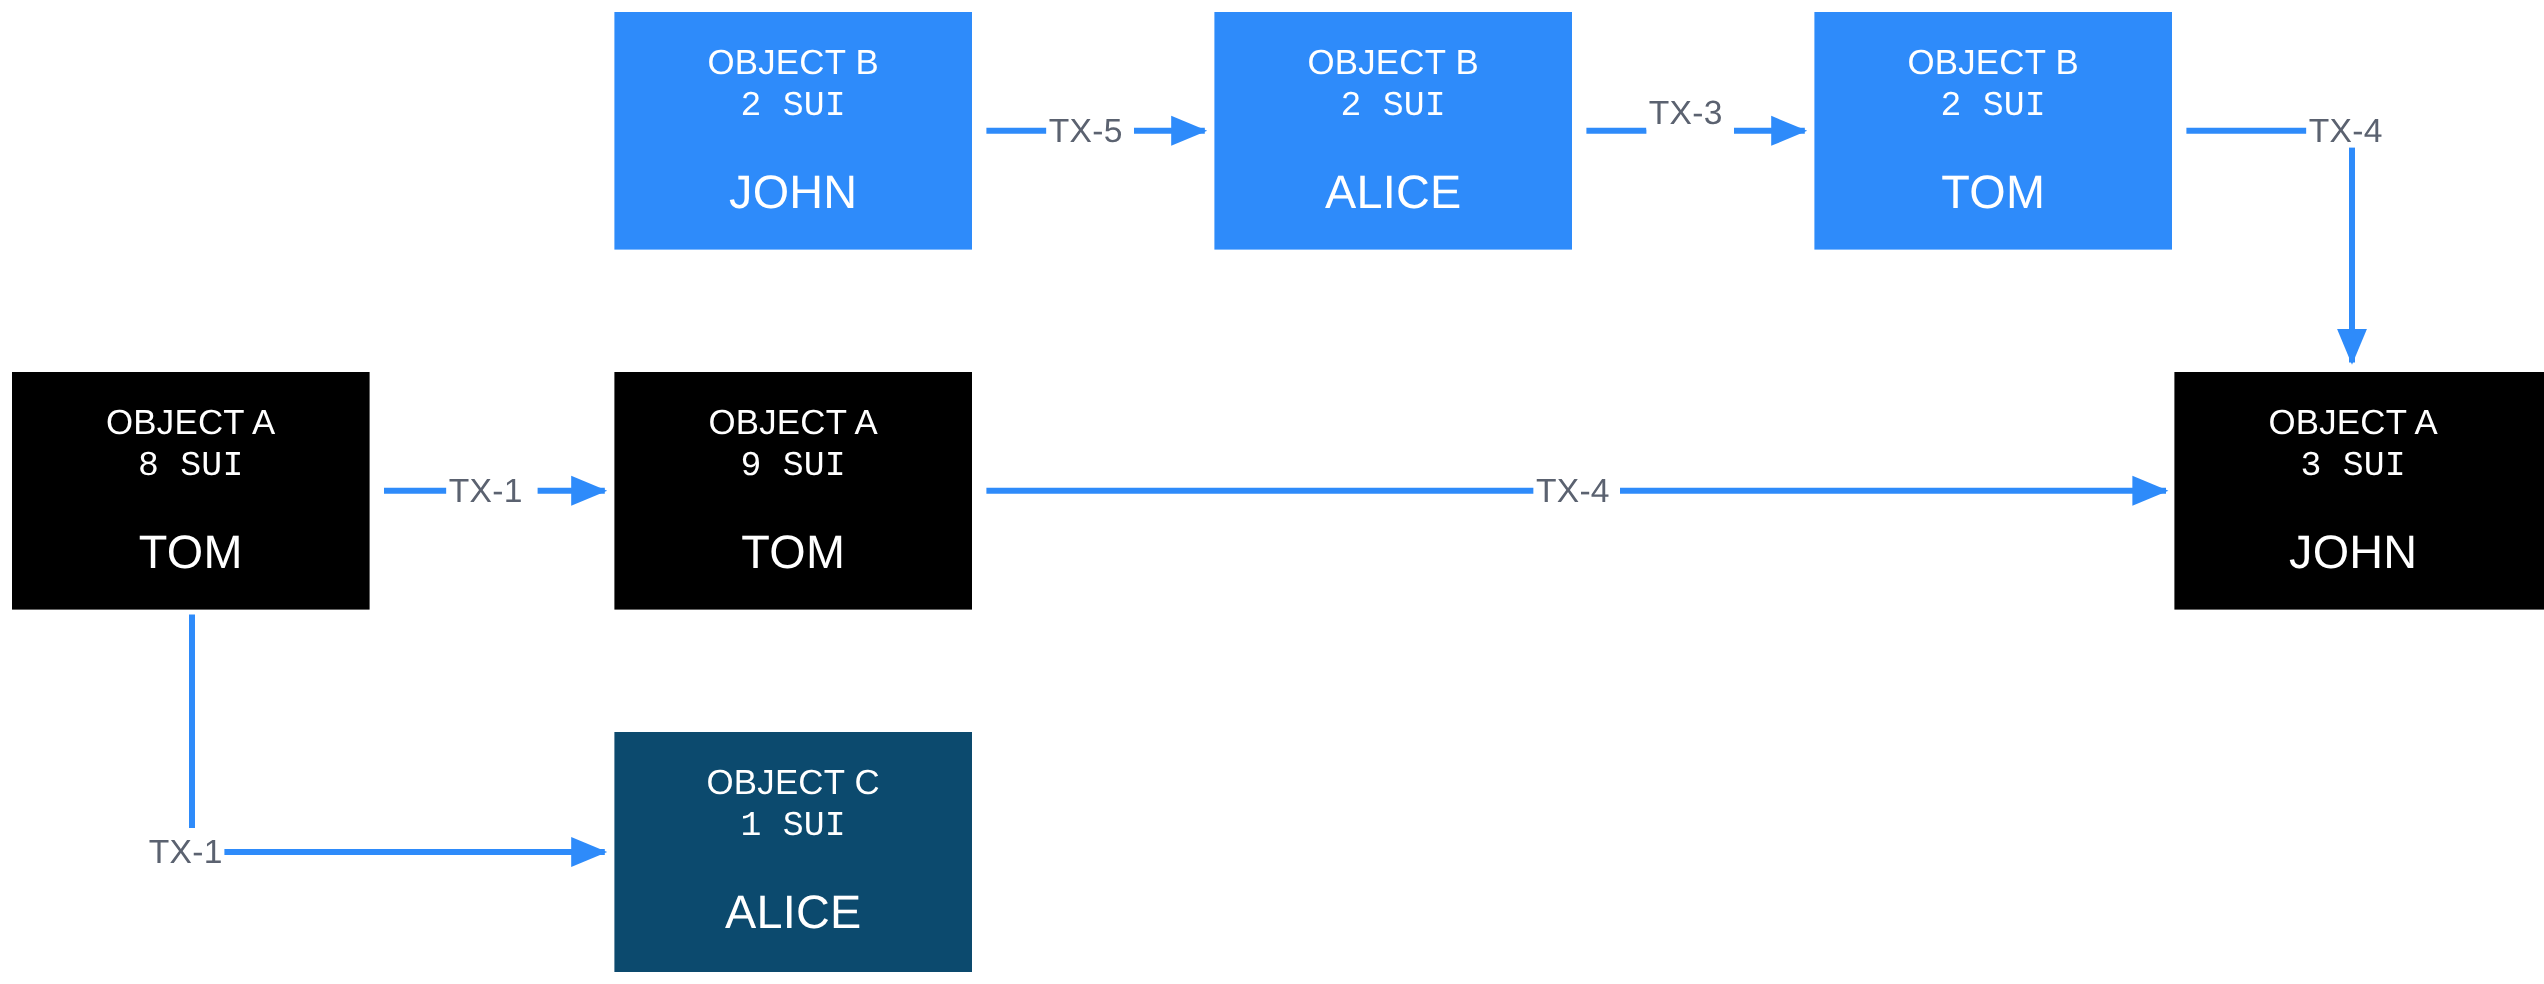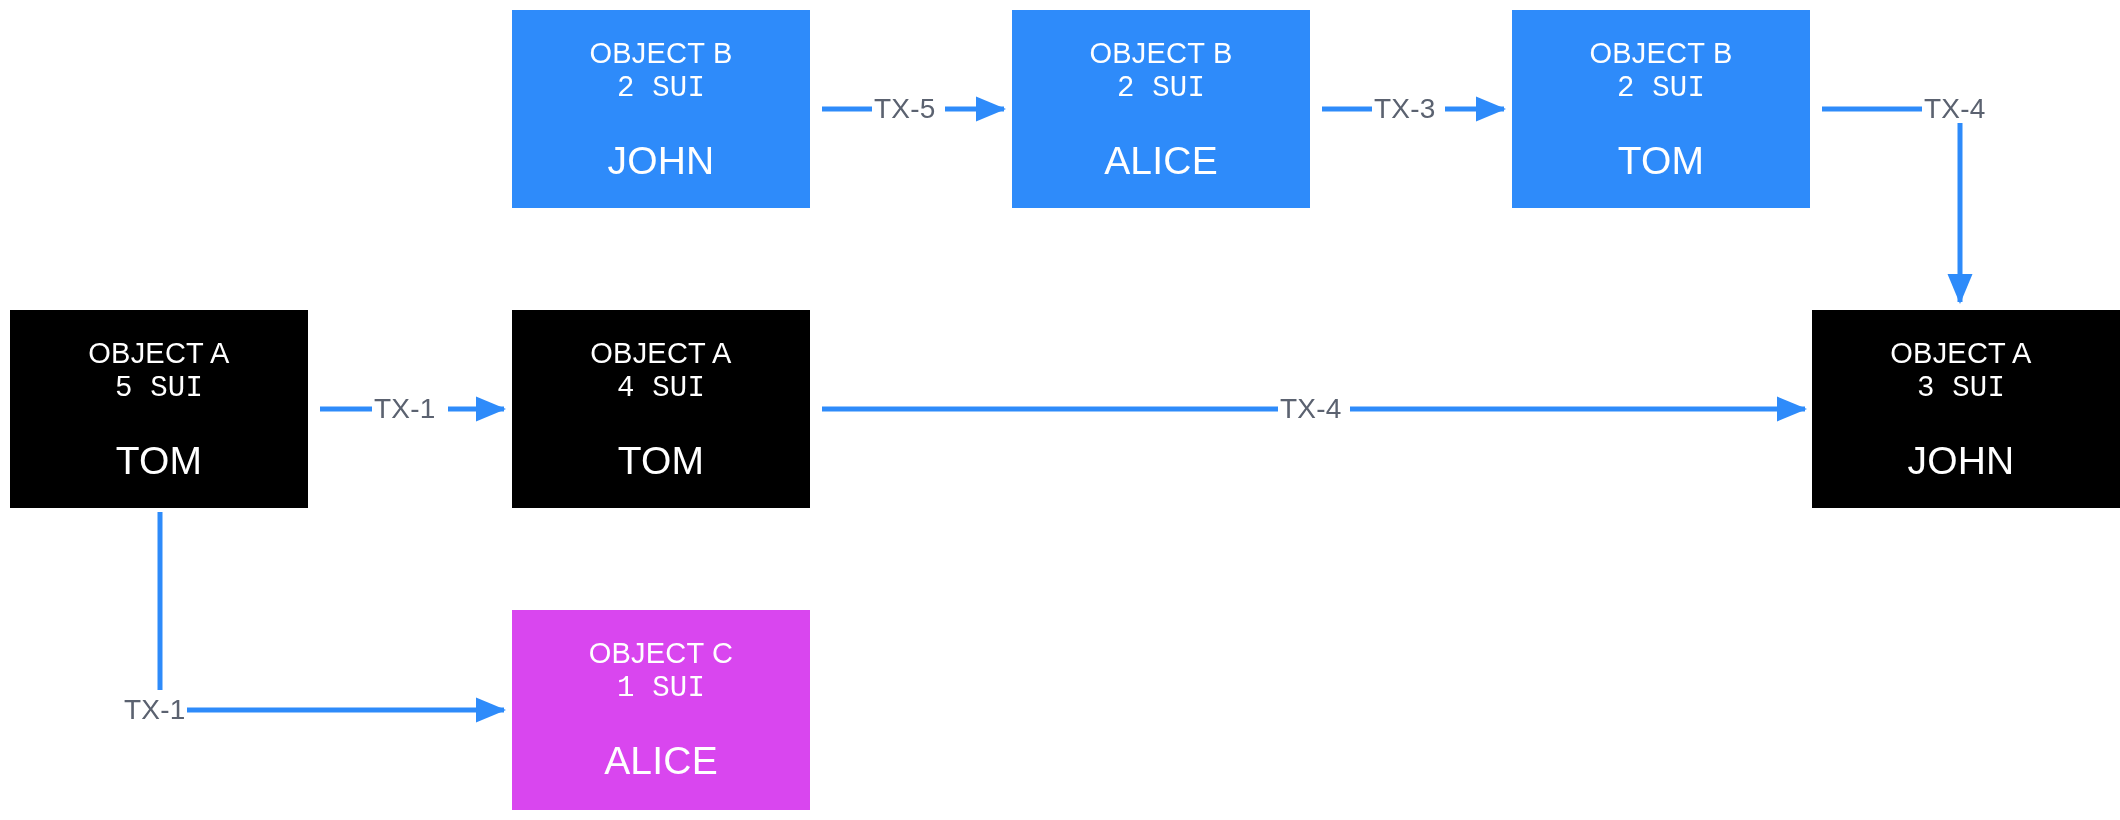--- a/index.html
+++ b/index.html
@@ -107,42 +107,42 @@
   </div>
 
   <div class="node" style="left:1512px; top:10px; width:298px; height:198px; background:#2e8bfa;">
     <span class="line1">OBJECT B</span>
     <span class="line2">2 SUI</span>
     <span class="owner">TOM</span>
   </div>
 
   <div class="node" style="left:10px; top:310px; width:298px; height:198px; background:#000000;">
     <span class="line1">OBJECT A</span>
-    <span class="line2">5 SUI</span>
+    <span class="line2">8 SUI</span>
     <span class="owner">TOM</span>
   </div>
 
   <div class="node" style="left:512px; top:310px; width:298px; height:198px; background:#000000;">
     <span class="line1">OBJECT A</span>
-    <span class="line2">4 SUI</span>
+    <span class="line2">9 SUI</span>
     <span class="owner">TOM</span>
   </div>
 
   <div class="node" style="left:1812px; top:310px; width:310px; height:198px; background:#000000; padding-left:0; padding-right:12px;">
     <span class="line1">OBJECT A</span>
     <span class="line2">3 SUI</span>
     <span class="owner">JOHN</span>
   </div>
 
-  <div class="node" style="left:512px; top:610px; width:298px; height:200px; background:#d946ef;">
+  <div class="node" style="left:512px; top:610px; width:298px; height:200px; background:#0c4a6e;">
     <span class="line1">OBJECT C</span>
     <span class="line2">1 SUI</span>
     <span class="owner">ALICE</span>
   </div>
 
   <div class="edge-label" style="left:372px; top:395px;">TX-1</div>
   <div class="edge-label" style="left:122px; top:696px;">TX-1</div>
   <div class="edge-label" style="left:872px; top:95px;">TX-5</div>
-  <div class="edge-label" style="left:1372px; top:95px;">TX-3</div>
+  <div class="edge-label" style="left:1372px; top:80px;">TX-3</div>
   <div class="edge-label" style="left:1922px; top:95px;">TX-4</div>
   <div class="edge-label" style="left:1278px; top:395px;">TX-4</div>
 
 </div>
 
 </body></html>

